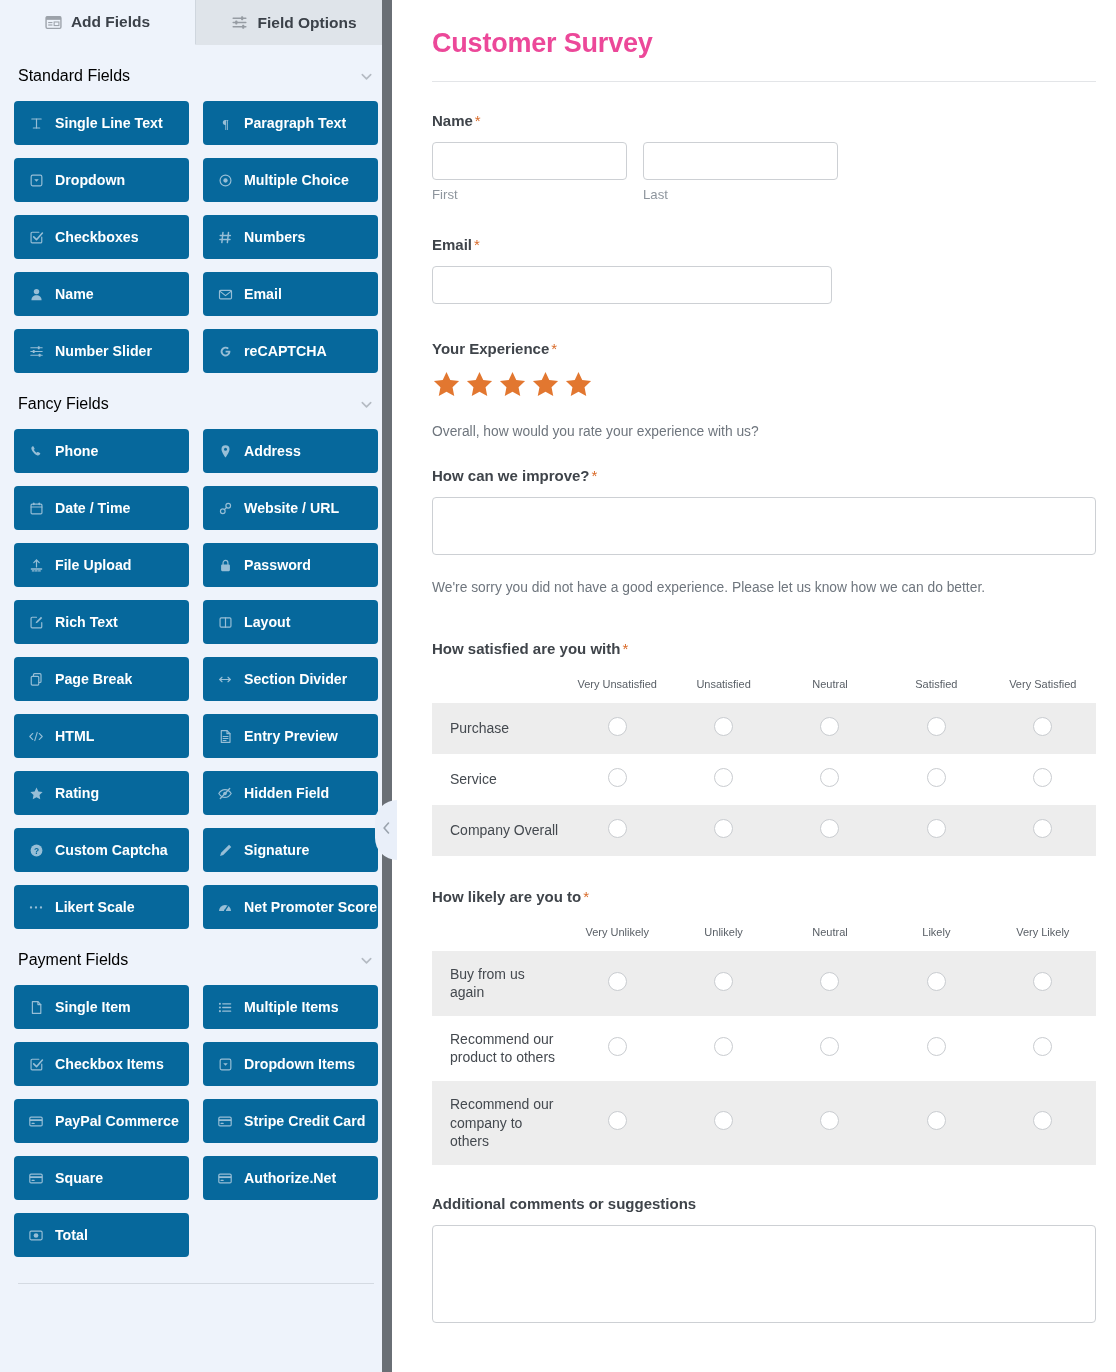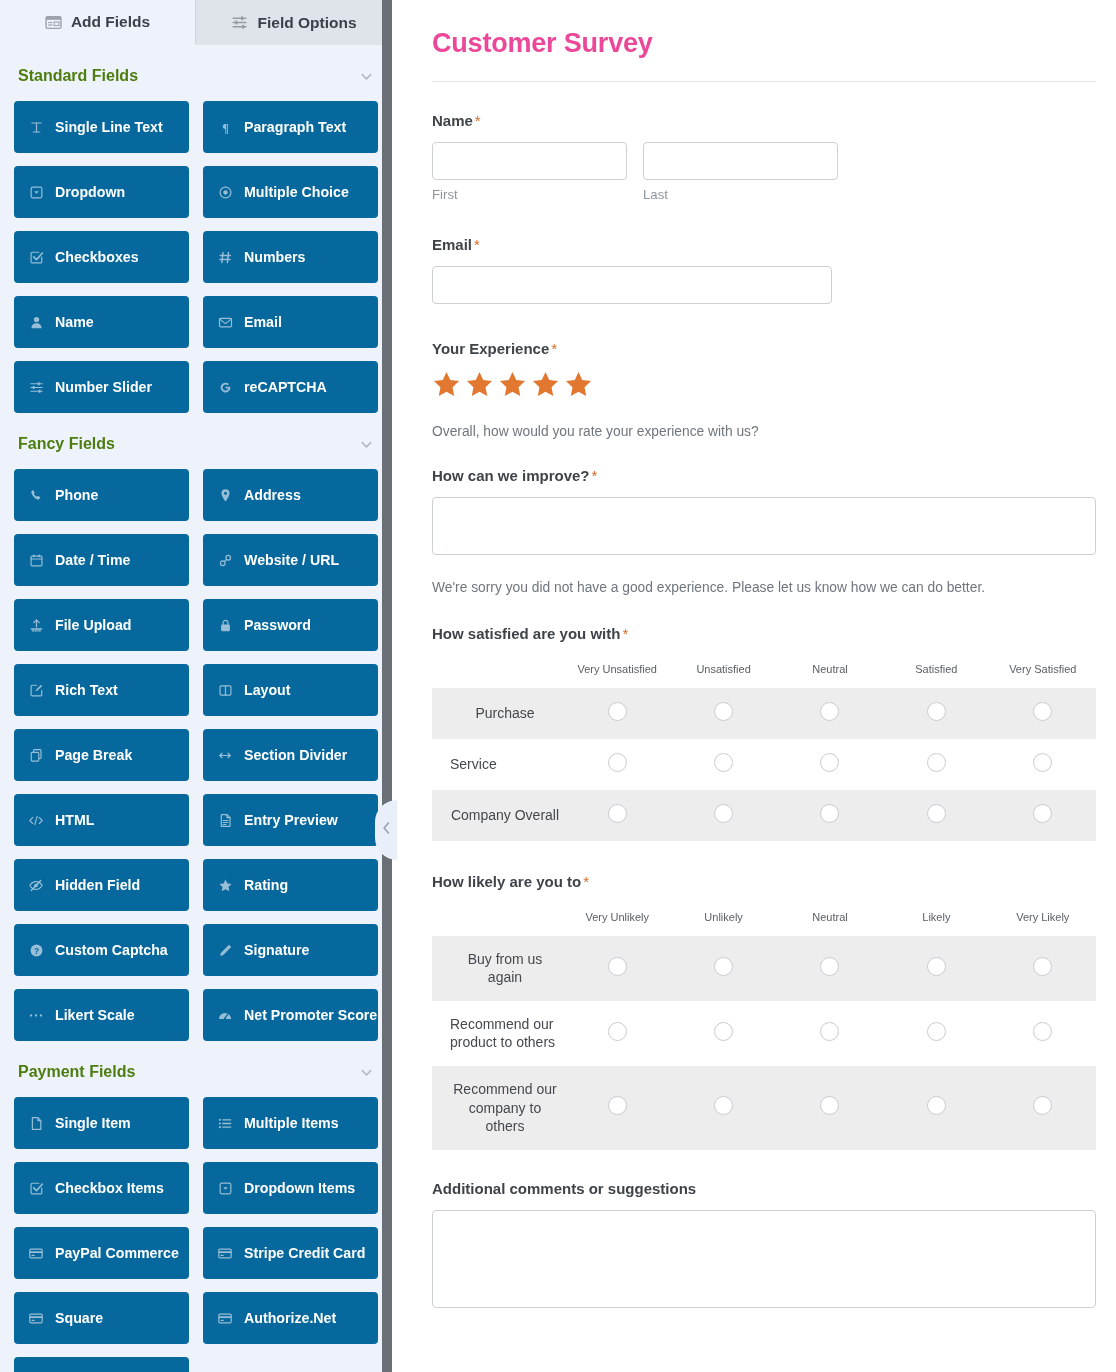--- a/index.html
+++ b/index.html
@@ -65,36 +65,36 @@
 
   .section-head {
     display: flex;
     align-items: center;
     justify-content: space-between;
     padding: 22px 4px 16px 4px;
     cursor: pointer;
   }
   .section-title {
     font-size: 16px;
-    font-weight: bold;
-    color: #4d7c0f;
+    font-weight: normal;
+    color: #000000;
   }
   .chev { opacity: .5; display: inline-flex; }
 
   .grid {
     display: grid;
     grid-template-columns: 1fr 1fr;
     gap: 13px 14px;
   }
   .fbtn {
     background: #06689c;
     color: #ffffff;
     border: none;
     border-radius: 4px;
-    height: 52px;
+    height: 44px;
     display: flex;
     align-items: center;
     padding-left: 14px;
     gap: 11px;
     font-size: 14.2px;
     font-weight: bold;
     cursor: pointer;
     font-family: "Liberation Sans", sans-serif;
     text-align: left;
     white-space: nowrap;
@@ -244,21 +244,21 @@
     padding: 14px 4px;
     vertical-align: middle;
   }
   .likert td.rowhead {
     text-align: left;
     font-size: 14px;
     color: #44494f;
     padding-left: 18px;
     line-height: 1.33;
   }
-  .likert tr.alt td { background: #ededed; text-align: center; }
+  .likert tr.alt td { background: #ededed; }
   .radio {
     width: 19px;
     height: 19px;
     border: 1px solid #c9ccd0;
     border-radius: 50%;
     background: #fff;
     display: inline-block;
     cursor: pointer;
   }
 </style>
@@ -546,35 +546,35 @@
                   <line x1="5.4" y1="8" x2="10.7" y2="8"></line>
                   <line x1="5.4" y1="10.2" x2="10.7" y2="10.2"></line>
                   <line x1="5.4" y1="12.2" x2="8.6" y2="12.2"></line>
                 </g>
               </svg>
             </span>
             <span class="flabel">Entry Preview</span>
           </button>
           <button class="fbtn">
             <span class="fico">
+              <svg width="15" height="15" viewBox="0 0 16 16">
+                <path d="M8 1.6 L10 5.8 L14.5 6.4 L11.2 9.6 L12 14.1 L8 12 L4 14.1 L4.8 9.6 L1.5 6.4 L6 5.8 z" fill="#cfe0ed"></path>
+              </svg>
+            </span>
+            <span class="flabel">Rating</span>
+          </button>
+          <button class="fbtn">
+            <span class="fico">
               <svg width="16" height="15" viewBox="0 0 16 16">
                 <path d="M1.4 8 S4 3.8 8 3.8 s6.6 4.2 6.6 4.2 s-2.6 4.2 -6.6 4.2 S1.4 8 1.4 8 z" stroke="#cfe0ed" fill="none" stroke-width="1.25" stroke-linecap="round" stroke-linejoin="round"></path>
                 <circle cx="8" cy="8" r="1.9" fill="#cfe0ed"></circle>
                 <line x1="3" y1="13.4" x2="13" y2="2.6" stroke="#cfe0ed" stroke-width="1.45" stroke-linecap="round"></line>
               </svg>
             </span>
             <span class="flabel">Hidden Field</span>
-          </button>
-          <button class="fbtn">
-            <span class="fico">
-              <svg width="15" height="15" viewBox="0 0 16 16">
-                <path d="M8 1.6 L10 5.8 L14.5 6.4 L11.2 9.6 L12 14.1 L8 12 L4 14.1 L4.8 9.6 L1.5 6.4 L6 5.8 z" fill="#cfe0ed"></path>
-              </svg>
-            </span>
-            <span class="flabel">Rating</span>
           </button>
           <button class="fbtn">
             <span class="fico">
               <svg width="15" height="15" viewBox="0 0 16 16">
                 <circle cx="8" cy="8" r="6.3" fill="#cfe0ed"></circle>
                 <text x="8" y="11.6" font-size="9" font-weight="bold" font-family="Liberation Sans, sans-serif" text-anchor="middle" fill="#06689c">?</text>
               </svg>
             </span>
             <span class="flabel">Custom Captcha</span>
           </button>
@@ -793,21 +793,21 @@
       </div>
 
       <div class="field" style="margin-top:28px;">
         <span class="flabel-main">
           <span>How can we improve?</span><span class="req">*</span>
         </span>
         <textarea class="ta ta-improve" style=""></textarea>
         <div class="desc">We're sorry you did not have a good experience. Please let us know how we can do better.</div>
       </div>
 
-      <div class="field" style="margin-top:30px;">
+      <div class="field" style="margin-top:45px;">
         <span class="flabel-main">
           <span>How satisfied are you with</span><span class="req">*</span>
         </span>
         <table class="likert" id="likert-satisfaction">
             <thead>
               <tr>
                 <th class="rowhead-col"></th>
                 <th>Very Unsatisfied</th>
                 <th>Unsatisfied</th>
                 <th>Neutral</th>

